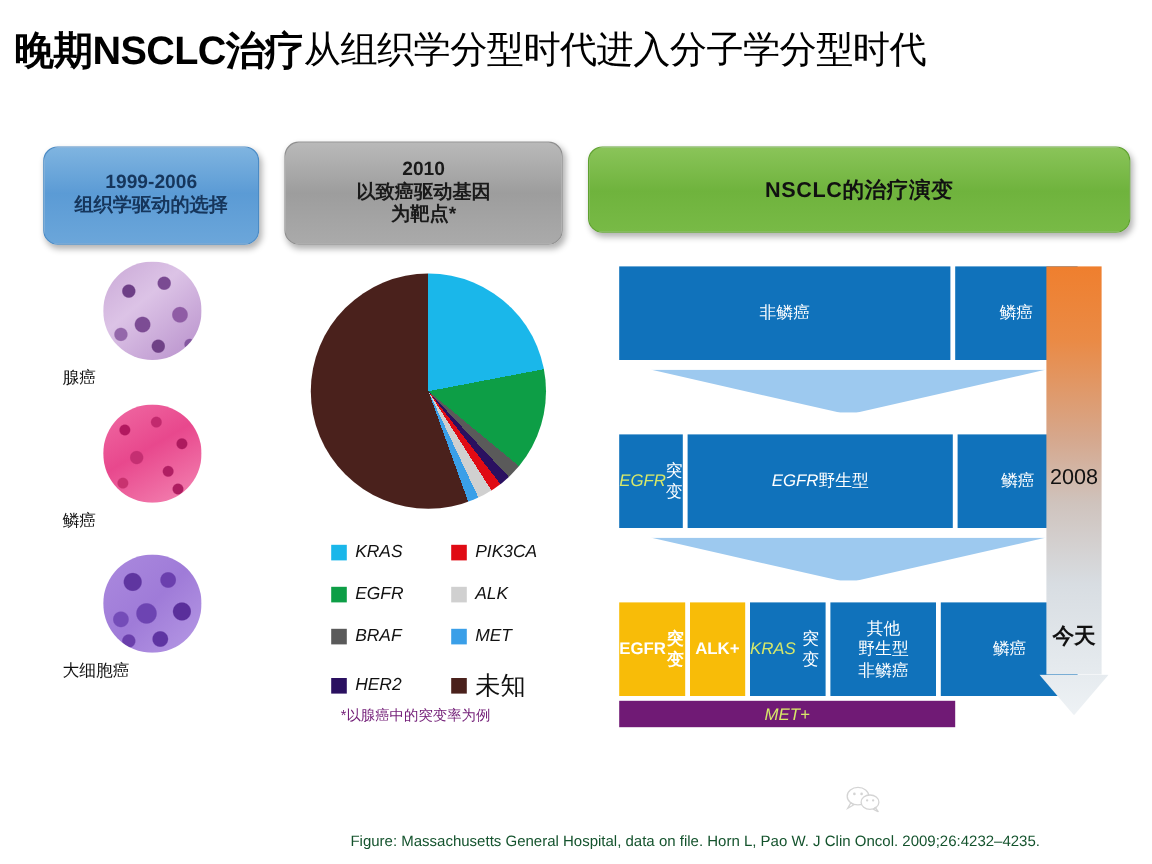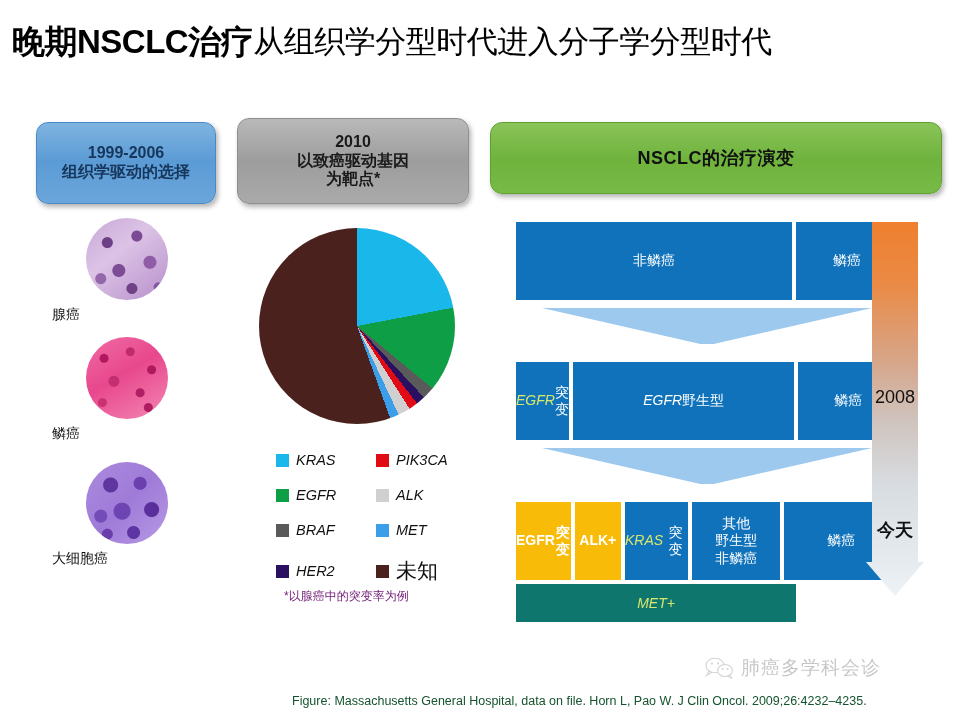--- a/index.html
+++ b/index.html
@@ -250,22 +250,22 @@
   }
   .flow-box .gene-inline {
     font-style: italic;
   }
 
   #met-bar {
     position: absolute;
     left: 0;
     top: 362px;
     width: 280px;
-    height: 38px;
-    background: #0f766e;
+    height: 22px;
+    background: #701a75;
     display: flex;
     align-items: center;
     justify-content: center;
     color: #d7e86a;
     font-style: italic;
     font-size: 14px;
   }
 
   .funnel {
     position: absolute;
@@ -470,14 +470,13 @@
   <svg width="30" height="22" viewBox="0 0 30 22">
     <ellipse cx="11" cy="8.5" rx="9" ry="7.3" fill="none" stroke="#9a9a9a" stroke-width="1.1"></ellipse>
     <path d="M5 14 L2.5 18.5 L7.5 15.6 Z" fill="none" stroke="#9a9a9a" stroke-width="1.1"></path>
     <circle cx="8" cy="6.6" r="1.1" fill="#9a9a9a"></circle>
     <circle cx="14" cy="6.6" r="1.1" fill="#9a9a9a"></circle>
     <ellipse cx="21" cy="13.5" rx="7.4" ry="6" fill="#ffffff" stroke="#9a9a9a" stroke-width="1.1"></ellipse>
     <path d="M25.5 18 L28 21.5 L24 19.4 Z" fill="none" stroke="#9a9a9a" stroke-width="1.1"></path>
     <circle cx="18.6" cy="12" r="0.95" fill="#9a9a9a"></circle>
     <circle cx="23.6" cy="12" r="0.95" fill="#9a9a9a"></circle>
   </svg>
-  <span class="wm-text">肺癌多学科会诊</span>
 </div>
 
 </body></html>

